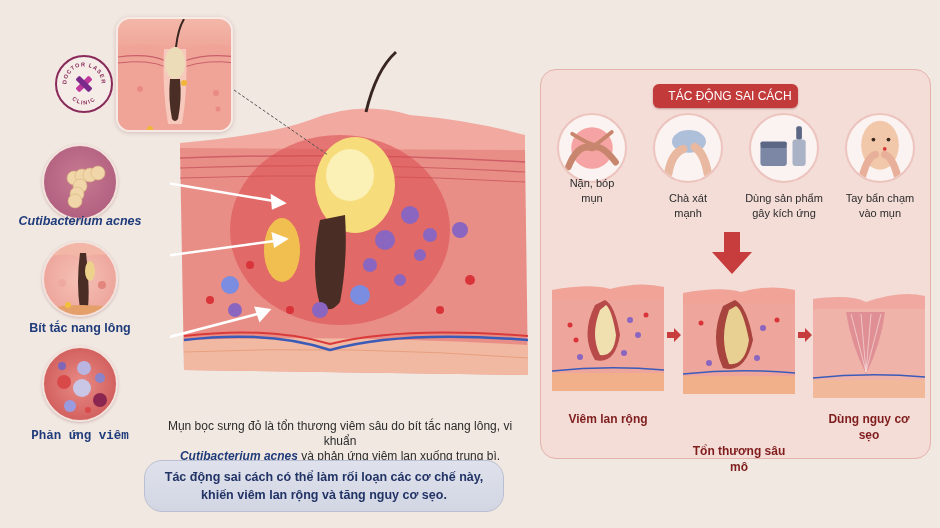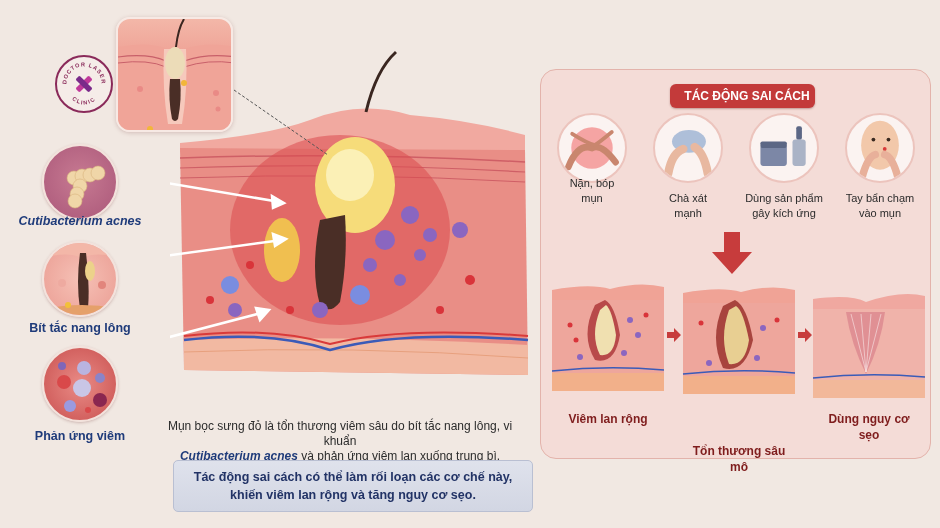--- a/index.html
+++ b/index.html
@@ -36,50 +36,50 @@
     box-shadow: 0 1px 3px rgba(120,60,60,0.3);
   }
   .c1 { left: 42px; top: 144px; background: radial-gradient(circle at 50% 45%, #c77a92 0%, #b05e7e 80%); }
   .c2 { left: 42px; top: 241px; background: radial-gradient(circle at 50% 50%, #f6c1b6 0%, #ea9c92 100%); }
   .c3 { left: 42px; top: 346px; background: radial-gradient(circle at 50% 50%, #e98b86 0%, #c9504f 100%); }
   .clabel {
     color: #1f3b7a; font-size: 12.5px; font-weight: bold; text-align: center; width: 160px;
   }
   .l1 { left: 0px; top: 214px; font-style: italic; }
   .l2 { left: 0px; top: 321px; }
-  .l3 { left: 0px; top: 429px; }
+  .l3 { left: 0px; top: 429px; font-family: Liberation Mono, monospace; }
 
   
   .skin { left: 170px; top: 40px; width: 360px; height: 370px; }
 
   
   .caption {
     left: 160px; top: 419px; width: 360px;
     font-size: 12px; line-height: 15px; text-align: center; color: #2c2c2c;
   }
   .caption .sp { color: #1f3b7a; font-style: italic; font-weight: bold; }
 
   
   .callout {
-    left: 173px; top: 460px; width: 360px; height: 52px;
+    left: 144px; top: 460px; width: 360px; height: 52px;
     background: linear-gradient(180deg,#dfe2ec 0%, #d2d6e3 100%);
-    border: 1.5px solid #b9bfd2; border-radius: 5px;
+    border: 1.5px solid #b9bfd2; border-radius: 18px;
     font-size: 12.5px; font-weight: bold; color: #223366;
     text-align: center; line-height: 18px; padding-top: 7px;
   }
 
   
   .panel {
     left: 540px; top: 69px; width: 391px; height: 390px;
     background: #f4dcd7; border: 1.5px solid #e3b3ab; border-radius: 16px;
   }
   .badge {
-    left: 670px; top: 84px; width: 145px; height: 24px;
+    left: 653px; top: 84px; width: 145px; height: 24px;
     background: #c33a3a; border-radius: 6px;
-    color: #fff; font-size: 12px; font-weight: bold; text-align: center; line-height: 24px;
+    color: #fff; font-size: 12px; font-weight: normal; text-align: center; line-height: 24px;
     box-shadow: 0 1px 2px rgba(100,20,20,0.35);
     padding-left: 9px;
   }
   .ico {
     width: 70px; height: 70px; border-radius: 50%;
     background: #fbf3f1; border: 2px solid #ecc4bd;
     overflow: hidden;
   }
   .ico svg { width: 100%; height: 100%; }
   .ilabel { width: 100px; font-size: 11px; line-height: 15px; text-align: center; color: #2b2b2b; }

